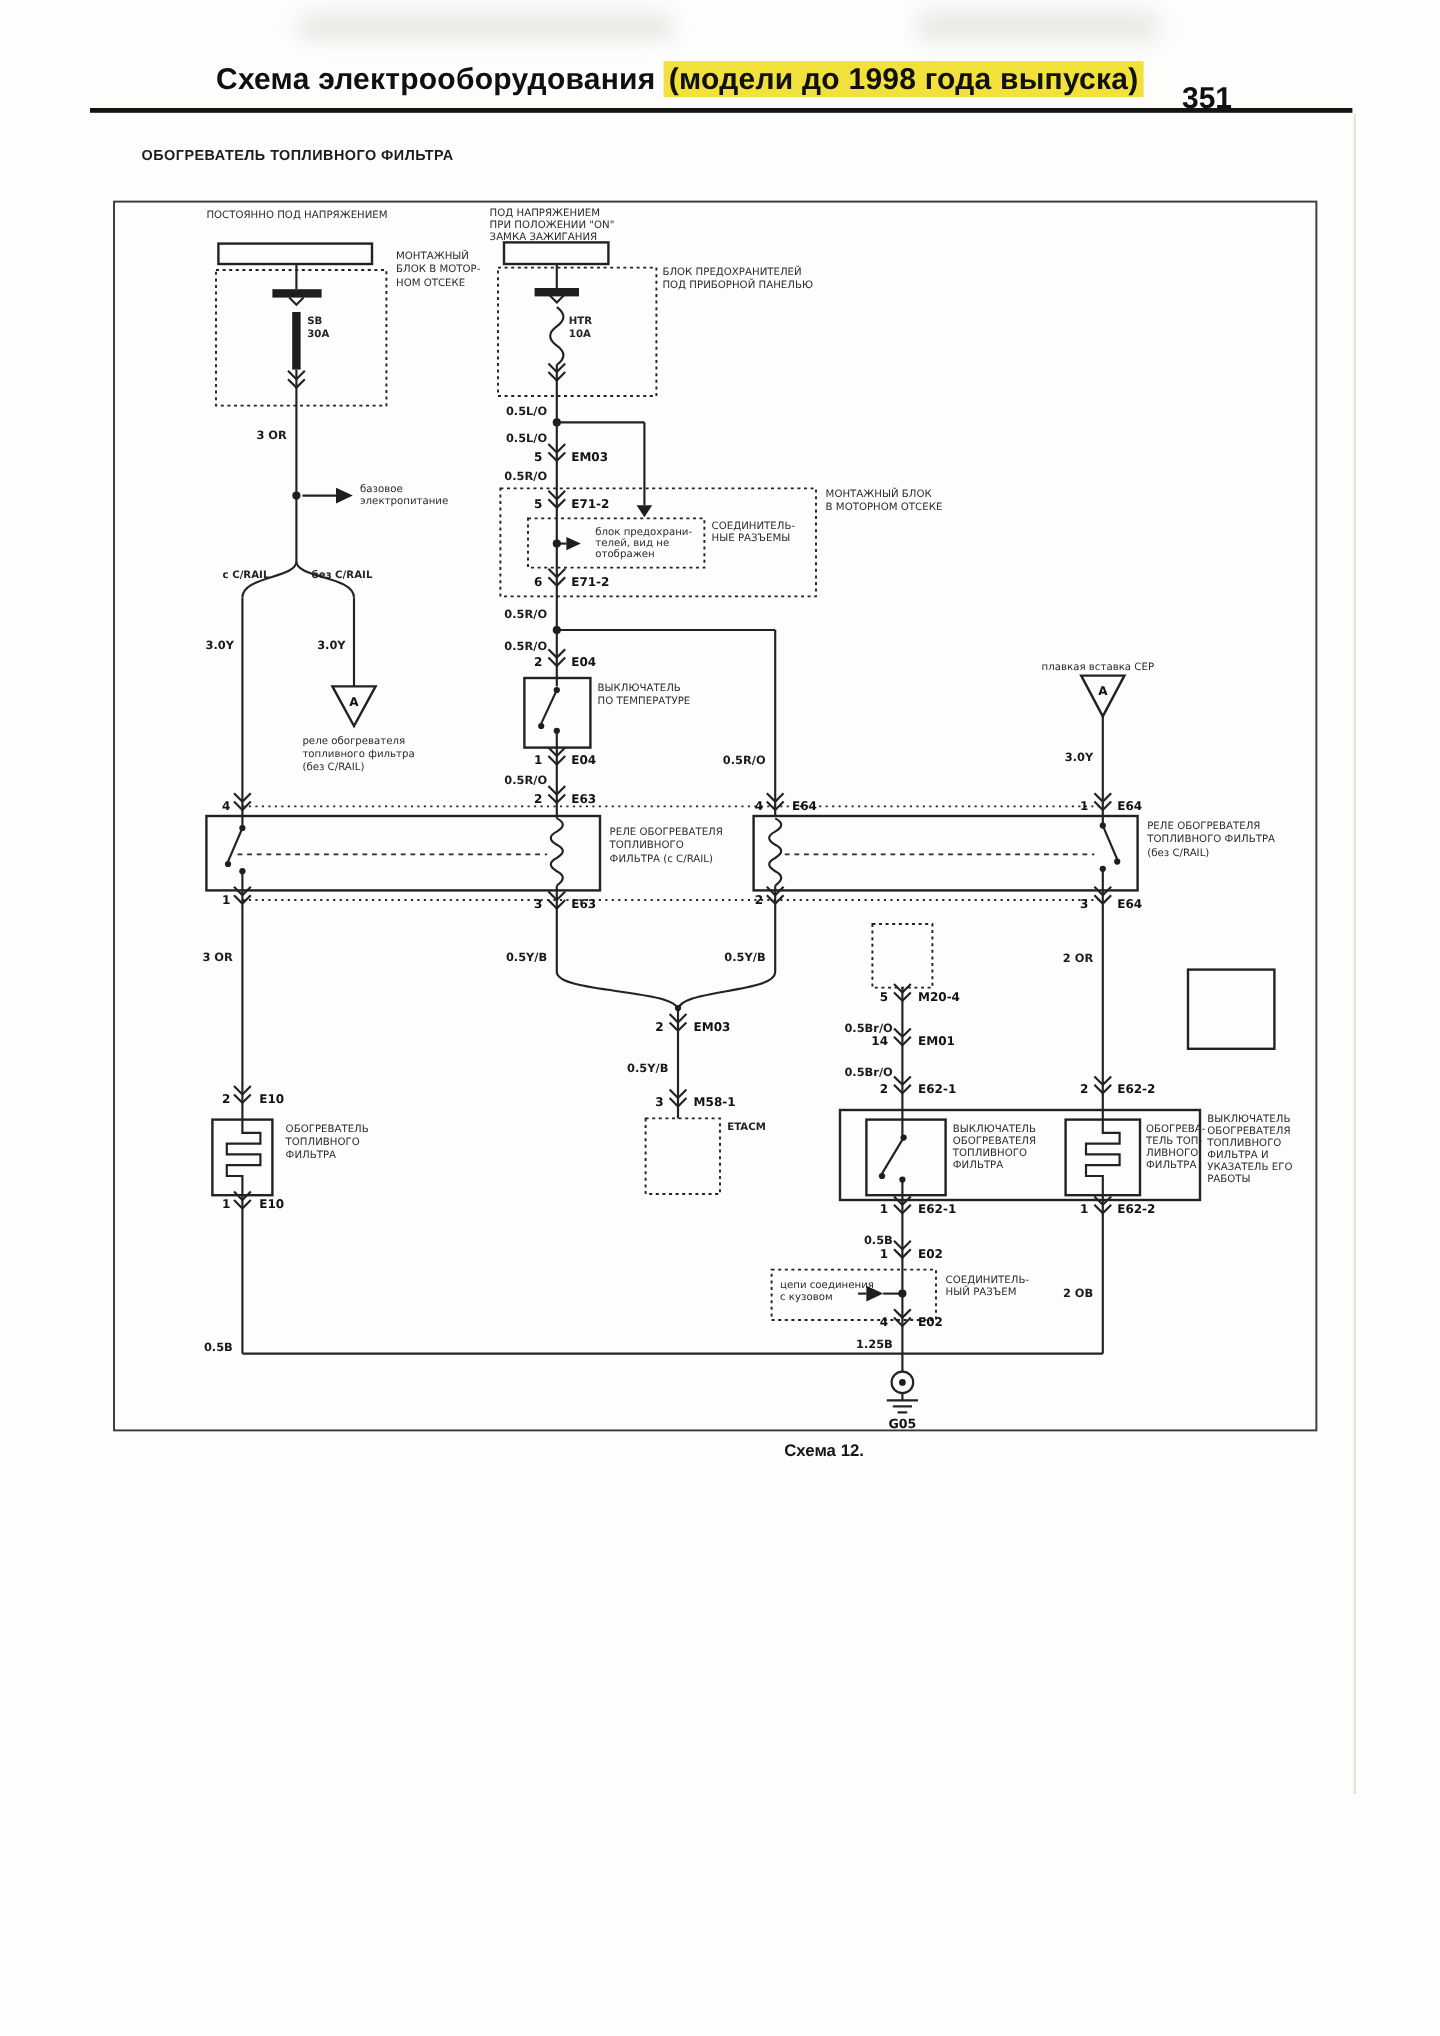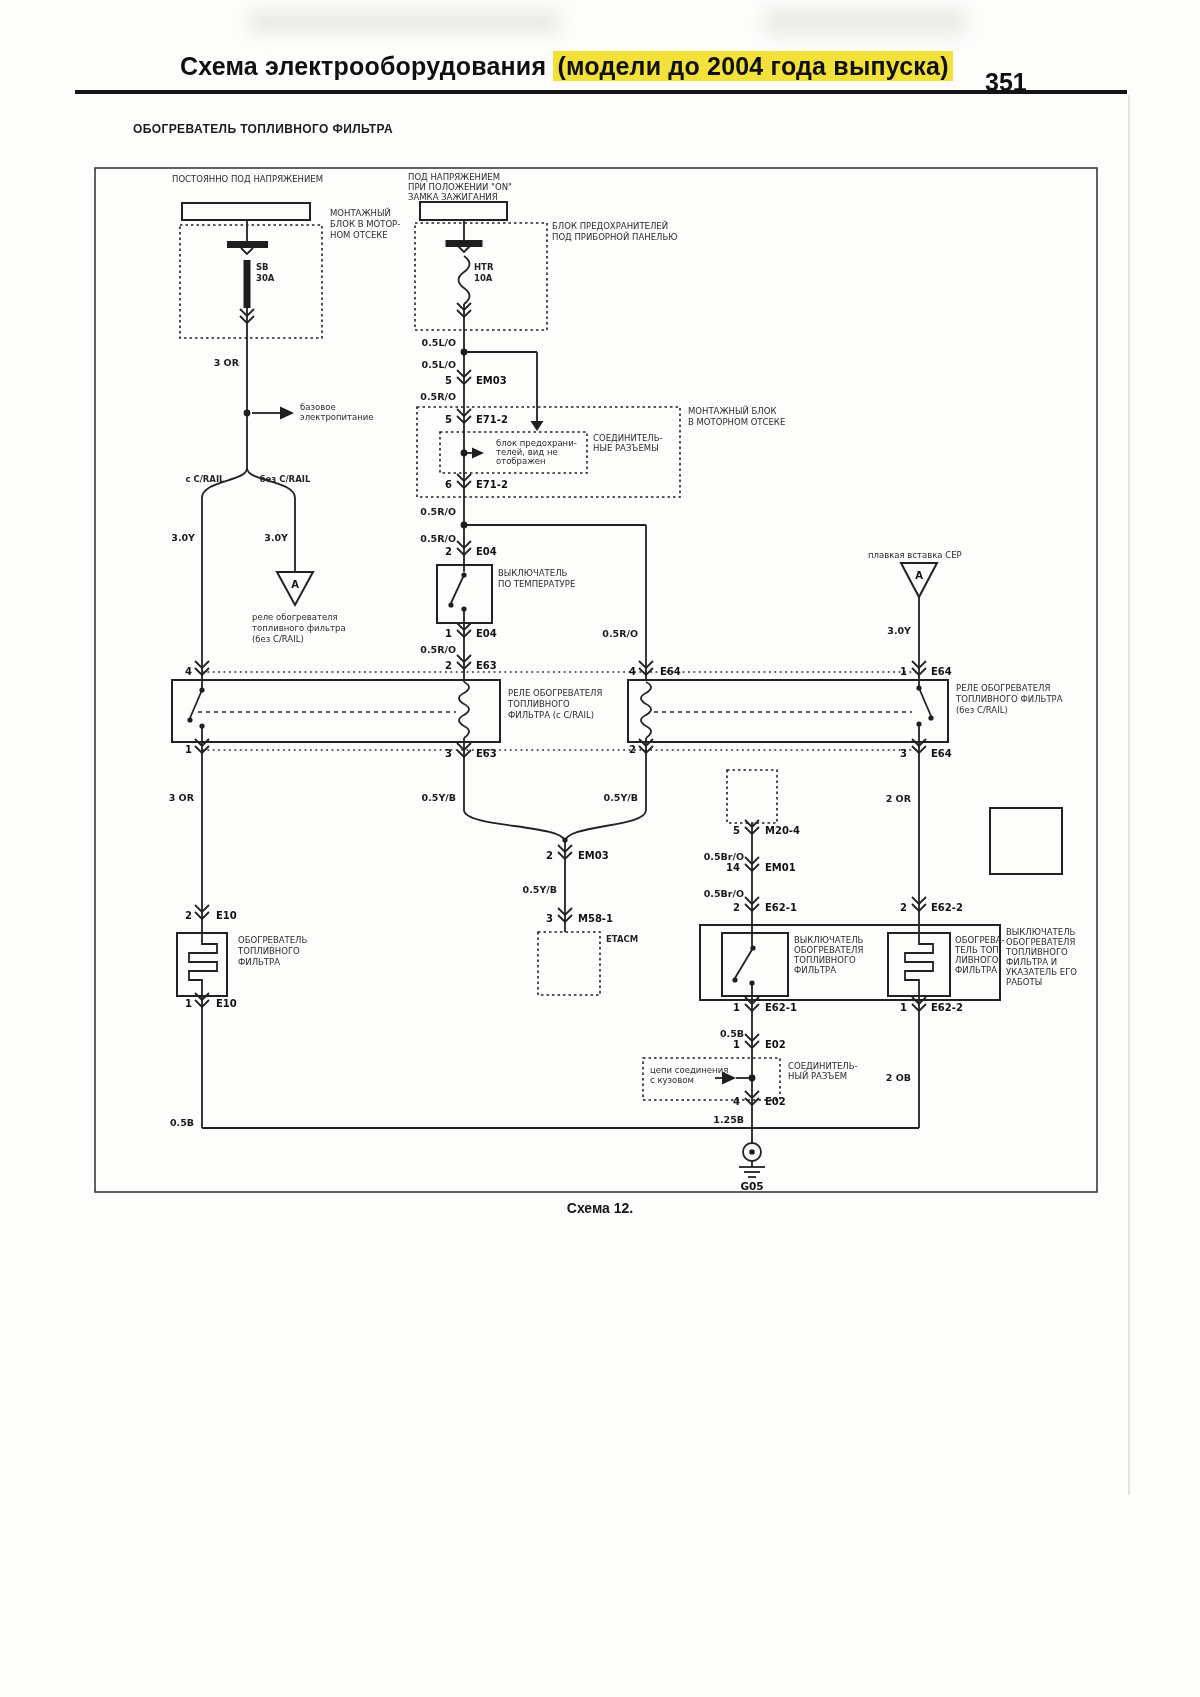--- a/index.html
+++ b/index.html
@@ -5,22 +5,22 @@
   html,body{margin:0;padding:0;}
   body{width:1200px;height:1697px;position:relative;background:#fdfdfc;font-family:"Liberation Sans",sans-serif;overflow:hidden;}
   .noise{position:absolute;background:#cfcfc9;filter:blur(9px);}
   .noise1{left:250px;top:12px;width:310px;height:20px;opacity:.5;}
   .noise2{left:765px;top:10px;width:200px;height:24px;opacity:.45;}
   .edge-line{position:absolute;left:1128px;top:95px;width:2px;height:1400px;background:#e4e4df;}
   .hdr{position:absolute;top:52px;left:180px;font-size:25px;font-weight:bold;color:#101010;letter-spacing:.2px;white-space:nowrap;}
   .hl{background:#f2e13a;padding:1px 4px;}
   .pagenum{position:absolute;top:68px;left:985px;font-size:25px;font-weight:bold;color:#101010;}
   .rule{position:absolute;top:90px;left:75px;width:1052px;height:4px;background:#141414;}
-  .section-title{position:absolute;top:122px;left:133px;font-size:12px;font-weight:bold;color:#1c1c1c;letter-spacing:.4px;}
-  .caption{position:absolute;top:1200px;left:480px;width:240px;text-align:center;font-size:14px;font-weight:bold;color:#151515;}
+  .section-title{position:absolute;top:122px;left:118px;font-size:12px;font-weight:bold;color:#1c1c1c;letter-spacing:.4px;}
+  .caption{position:absolute;top:1200px;left:480px;width:240px;text-align:right;font-size:14px;font-weight:bold;color:#151515;}
   svg{position:absolute;left:0;top:0;}
   svg text{font-family:"DejaVu Sans",sans-serif;}
   .t8{font-size:8.5px;fill:#2b2b2b;}
   .t8b{font-size:8.5px;font-weight:bold;fill:#242424;}
   .tw{font-size:9.5px;font-weight:bold;fill:#1b1b1b;}
   .tp{font-size:10px;font-weight:bold;fill:#121212;}
   .tg{font-size:10.5px;font-weight:bold;fill:#111;}
   .end{text-anchor:end;} .mid{text-anchor:middle;}
   .w{stroke:#222;stroke-width:1.8;fill:none;}
   .box{stroke:#222;stroke-width:2;fill:none;}
@@ -30,21 +30,21 @@
   .mech{stroke:#2a2a2a;stroke-width:1.4;fill:none;stroke-dasharray:4 4;}
   .fillb{fill:#1e1e1e;stroke:none;}
 </style>
 </head>
 <body>
 
 <div class="noise noise1"></div>
 <div class="noise noise2"></div>
 <div class="edge-line"></div>
 
-<div class="hdr"><span>Схема электрооборудования</span> <span class="hl">(модели до 2004 года выпуска)</span></div>
+<div class="hdr"><span>Схема электрооборудования</span> <span class="hl">(модели до 1998 года выпуска)</span></div>
 <div class="pagenum">351</div>
 <div class="rule"></div>
 <div class="section-title">ОБОГРЕВАТЕЛЬ ТОПЛИВНОГО ФИЛЬТРА</div>
 
 <svg width="1200" height="1260" viewBox="0 0 1200 1260">
   <defs>
     <g id="chev" class="w">
         <path d="M-7,-11 L0,-4 L7,-11"></path>
         <path d="M-7,-4 L0,3 L7,-4"></path>
       </g>

